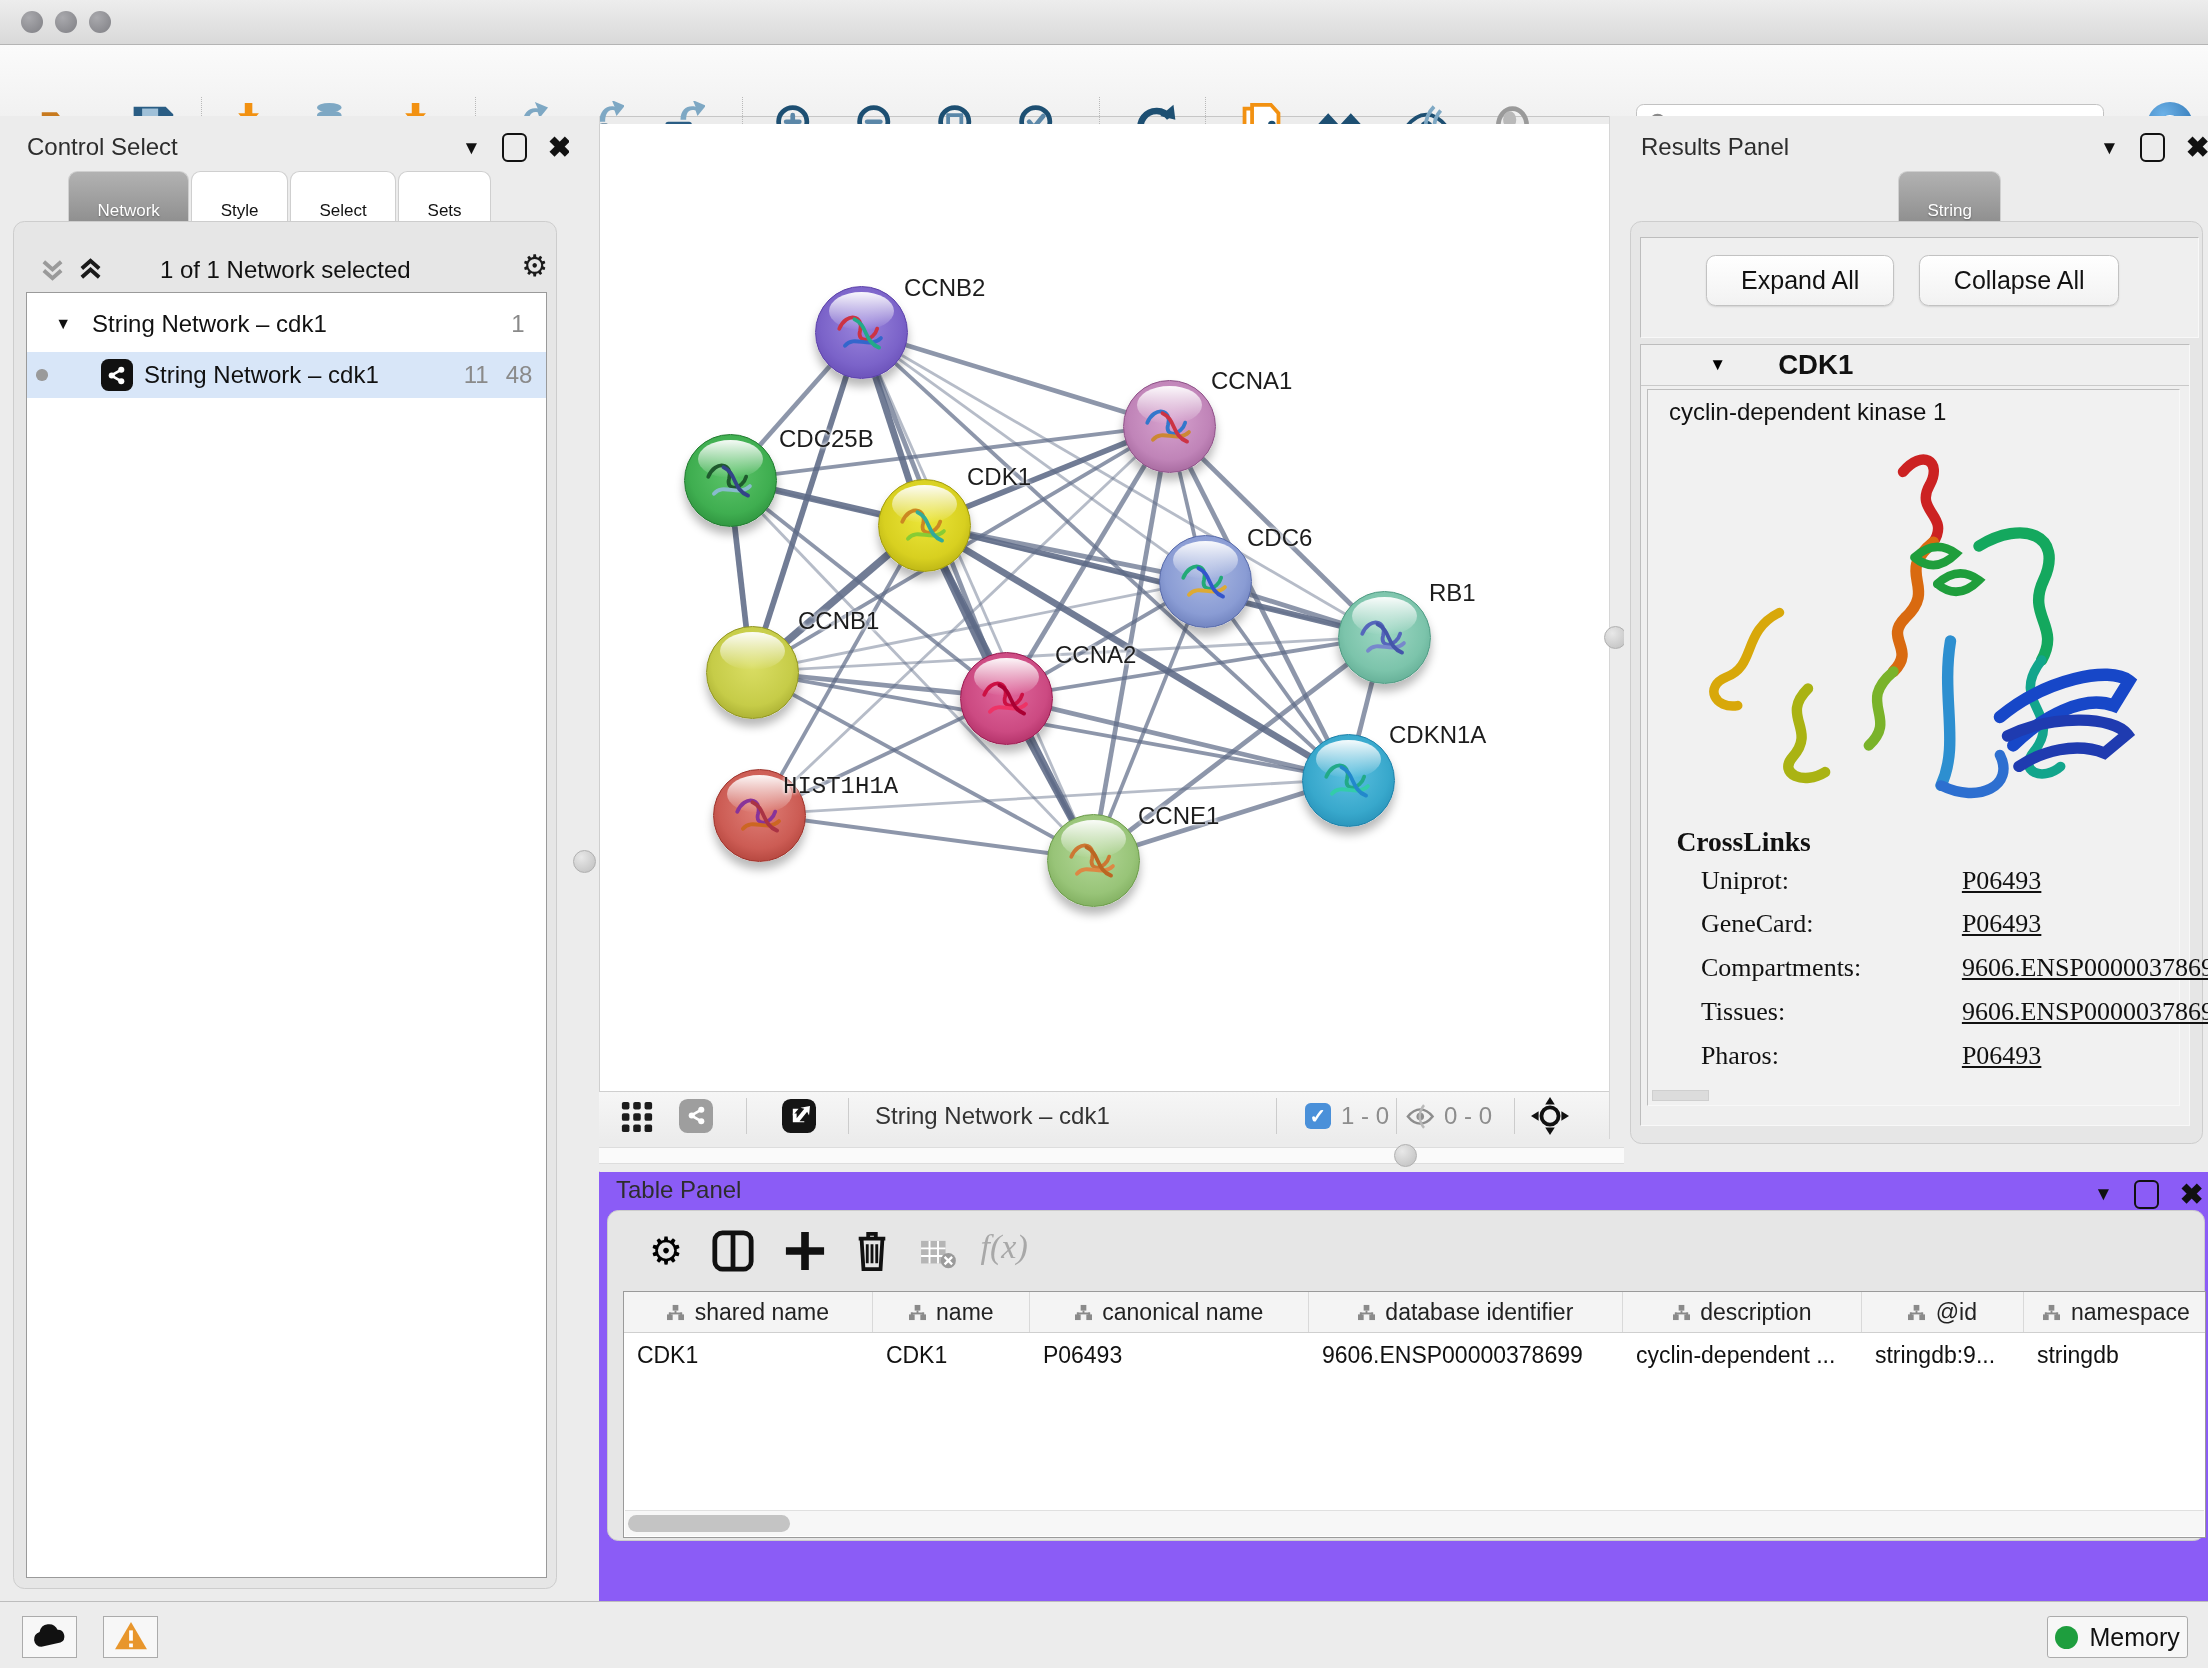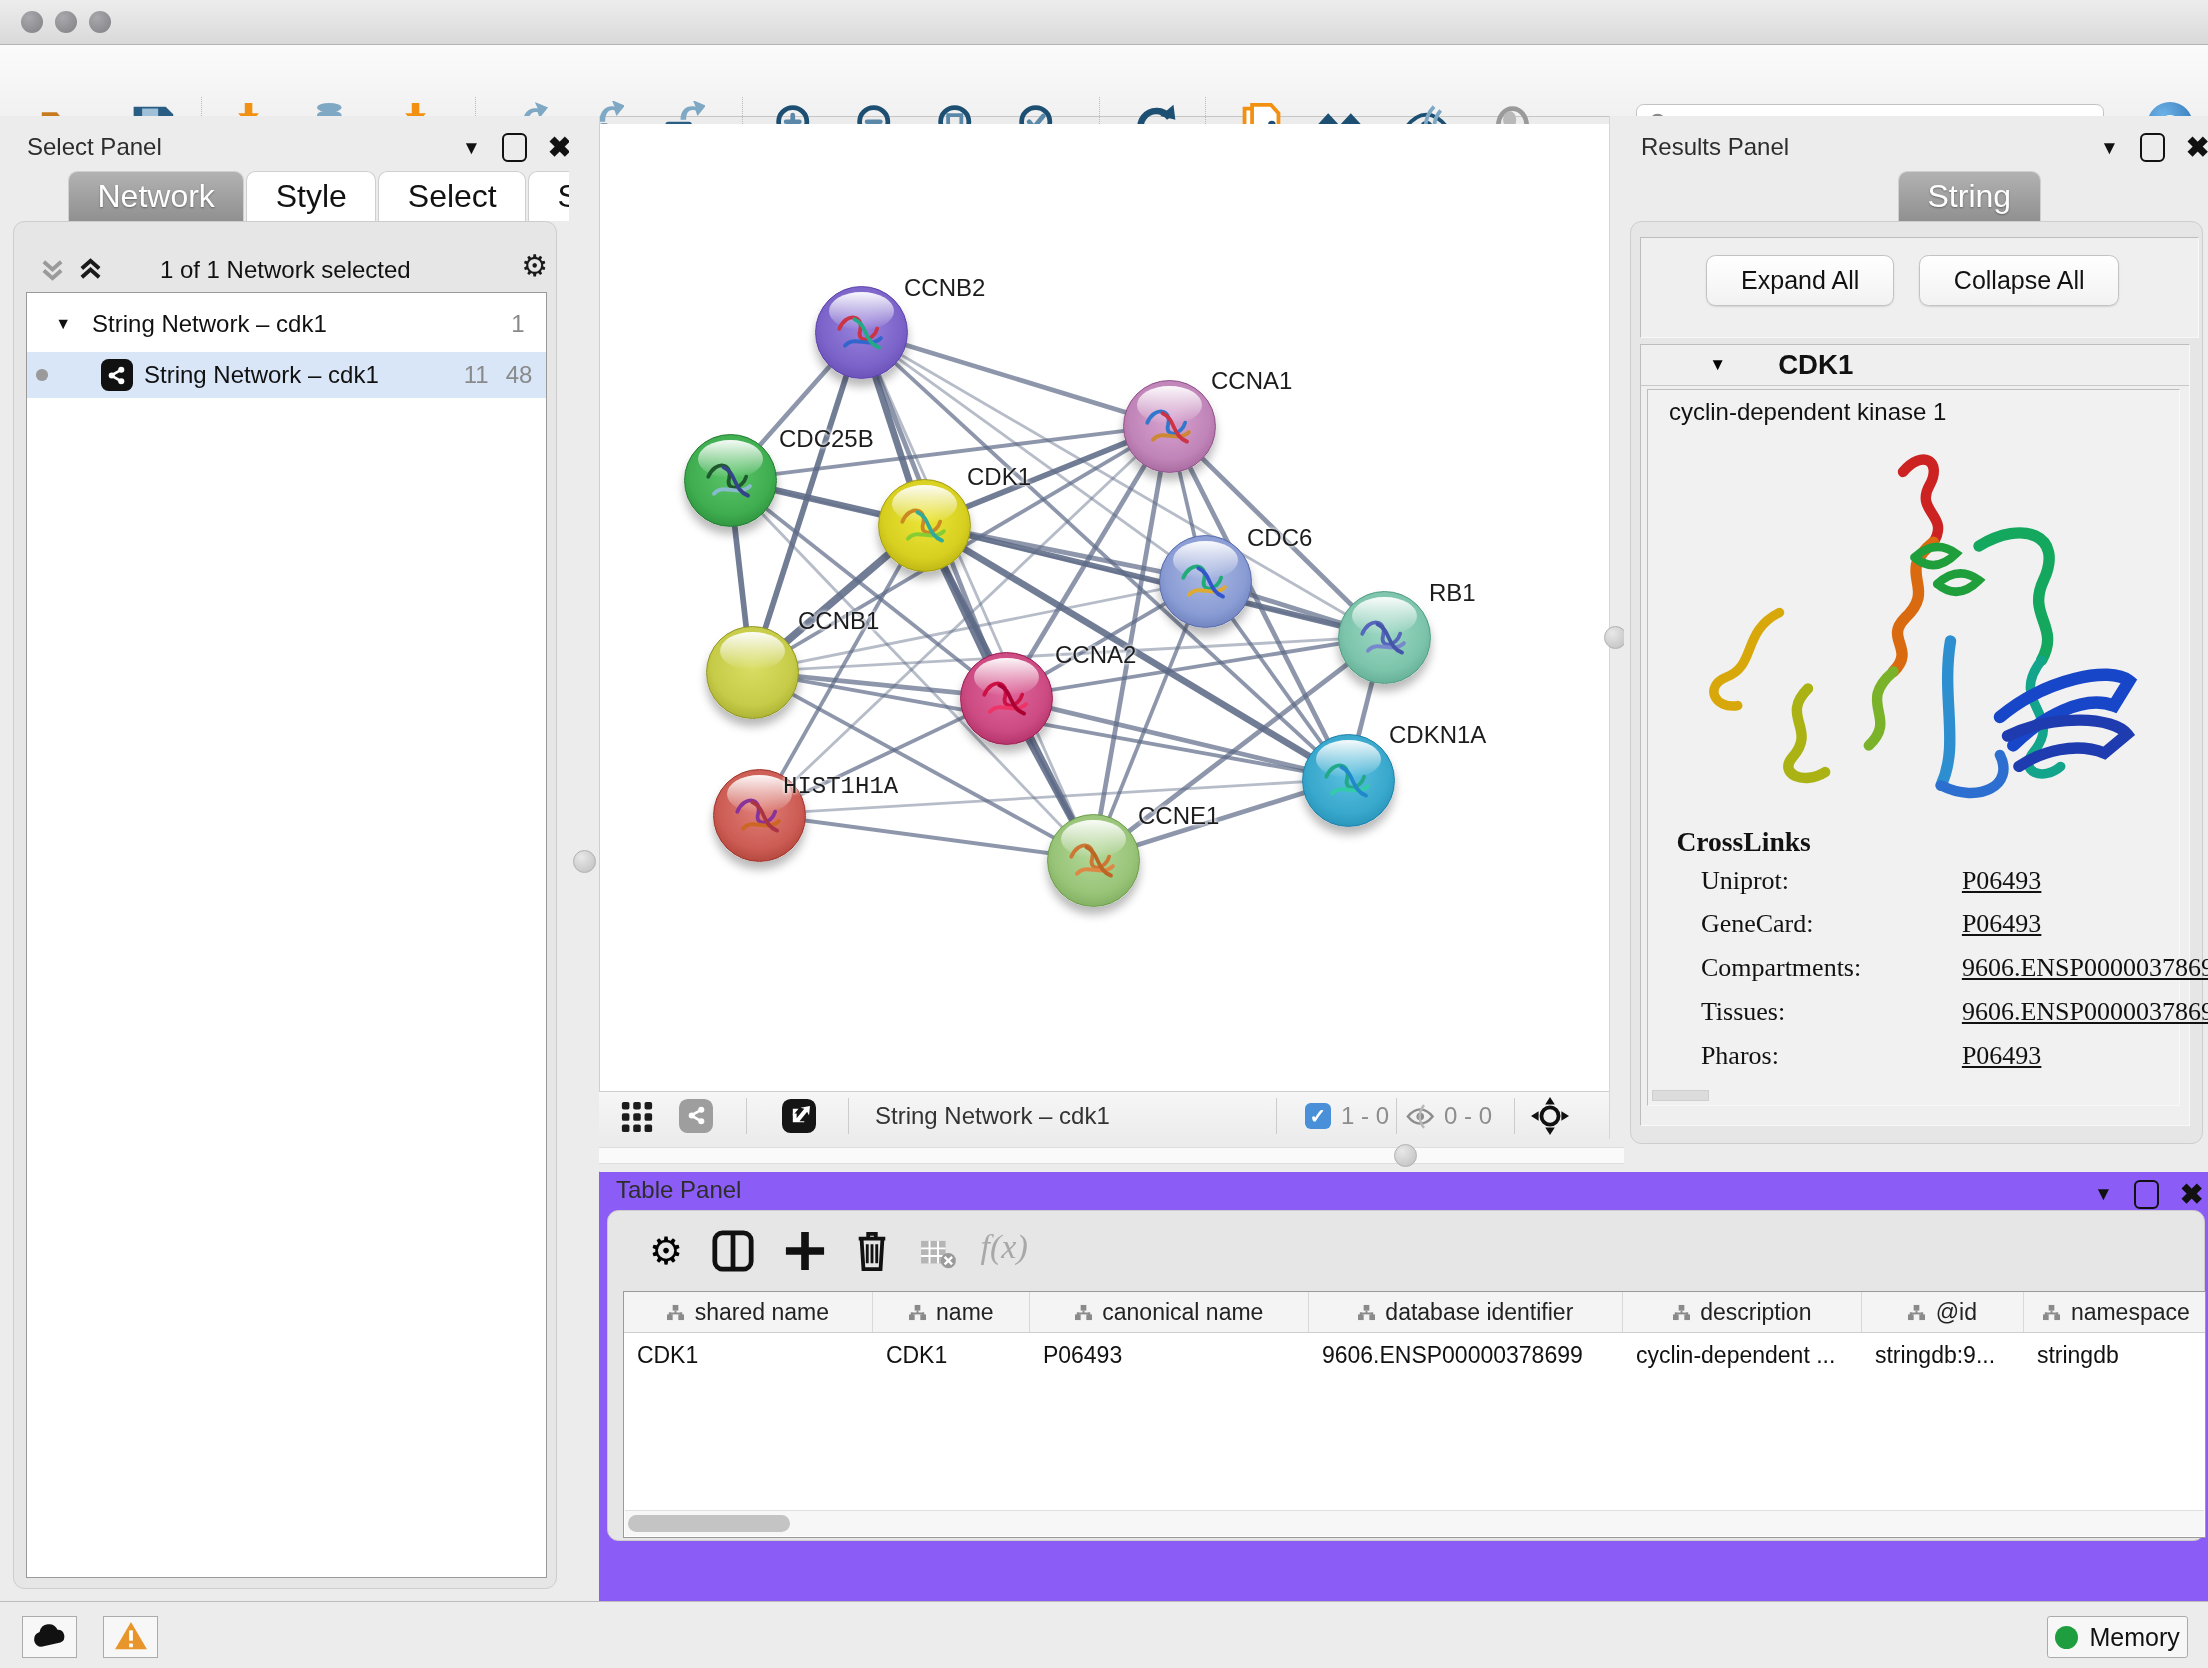--- a/index.html
+++ b/index.html
@@ -28,22 +28,22 @@
   .help-btn{position:absolute;left:2147px;top:57px;width:46px;height:46px;border-radius:50%;
     background:radial-gradient(circle at 35% 28%,#6db2e8,#2268a8);color:#fff;font-size:30px;font-weight:bold;
     display:flex;align-items:center;justify-content:center;}
   
   .panel-title{font-size:24px;color:#2d2d2d;}
   .panel-ctrls{position:absolute;display:flex;gap:21px;align-items:center;color:#111;}
   .pc-tri{font-size:19px;color:#111;}
   .pc-box{width:21px;height:25px;border:2.9px solid #111;border-radius:5.7px;}
   .pc-x{font-size:28.5px;font-weight:bold;}
   .tabrow{position:absolute;display:flex;}
-  .tab{height:49px;padding:0 28.5px;display:flex;align-items:center;justify-content:center;
-    font-size:32px;background:#fff;border:1px solid #cfcfcf;border-bottom:none;
+  .tab{height:49px;padding:0 28.5px;display:flex;align-items:flex-end;justify-content:center;
+    font-size:17px;background:#fff;border:1px solid #cfcfcf;border-bottom:none;
     border-radius:9.5px 9.5px 0 0;color:#111;margin-right:1.9px;}
   .tab.sel{background:linear-gradient(#b2b2b2,#909090);color:#fff;text-shadow:0 1px 1.9px rgba(0,0,0,.35);}
   .roundpanel{position:absolute;background:#e6e6e6;border:1px solid #cdcdcd;border-radius:11.4px;}
   .sunken{background:#efefef;border:1.9px solid;border-color:#bdbdbd #f8f8f8 #f8f8f8 #bdbdbd;}
   .whitebox{background:#fff;border:1px solid #9a9a9a;}
   
   .chev{display:inline-block;}
   .gear{font-size:30px;color:#1a1a1a;line-height:1;}
   .treerow{position:absolute;left:0;width:100%;height:46px;display:flex;align-items:center;font-size:24px;color:#111;}
   .rownum{color:#8a8a8a;}
@@ -259,21 +259,21 @@
       <path stroke="#8a8a8a" stroke-width="2.5" d="M16 16l6 6"></path>
         </svg></span>
     <input type="text" placeholder="" style="">
   </div>
   <div class="help-btn">
     <span>?</span>
   </div>
 </div>
 
 <div style="position:absolute;left:0;top:116px;width:569px;height:1485px;background:#ececec;">
-  <div class="panel-title" style="position:absolute;left:27px;top:17px;">Select Panel</div>
+  <div class="panel-title" style="position:absolute;left:27px;top:17px;">Control Select</div>
   <div class="panel-ctrls" style="left:462px;top:15px;">
     <span class="pc-tri">▼</span>
     <span class="pc-box"></span>
     <span class="pc-x">✖</span>
   </div>
   <div class="tabrow" style="left:68px;top:55px;">
     <div class="tab sel">
         <span>Network</span>
       </div>
     <div class="tab">

